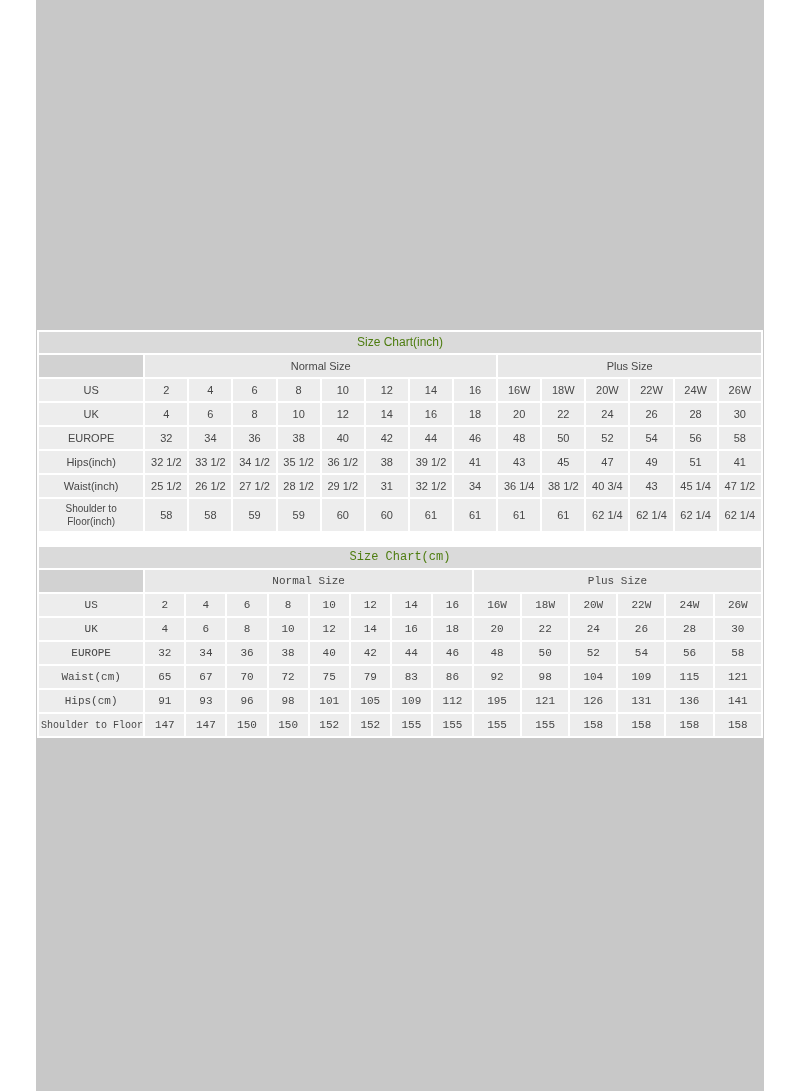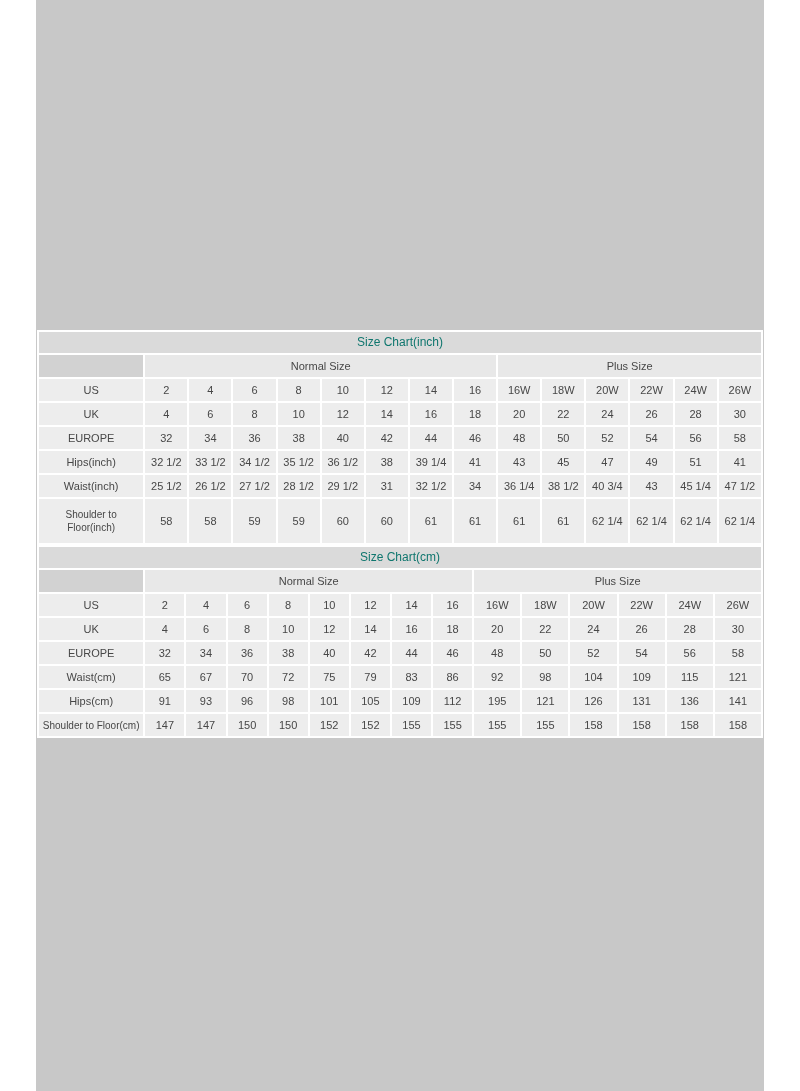--- a/index.html
+++ b/index.html
@@ -25,35 +25,35 @@
   }
   .charts{
     position:absolute;top:330px;left:1px;width:726px;
     background:var(--panel-bg);
   }
   table.size-chart{
     width:726px;table-layout:fixed;
     border-collapse:separate;border-spacing:2px;
     background:var(--panel-bg);
   }
-  table.size-chart + table.size-chart{}
+  table.size-chart + table.size-chart{margin-top:12px;font-family:Liberation Mono, monospace;}
   table.size-chart td{
     height:20px;text-align:center;vertical-align:middle;
     font-size:11px;line-height:13px;color:var(--text);
     padding:1px 2px;overflow:hidden;background:var(--cell-bg);
   }
   tr.title-row td{
-    background:var(--title-bg);font-size:12px;color:#0f766e;height:19px;
+    background:var(--title-bg);font-size:12px;color:#4d7c0f;height:19px;
   }
   tr.group-row td.corner{background:var(--label-bg);}
   tr.group-row td.grp{background:var(--group-bg);height:19px;}
   td.lbl{background:var(--label-bg);}
   td.lbl.small-label{font-size:10px;}
   td.lbl.one-line{white-space:nowrap;}
-  td.lbl.two-line{white-space:normal;padding:9px 2px;}
+  td.lbl.two-line{white-space:normal;padding:3px 2px;}
 </style>
 </head>
 <body>
 
 <div class="image-area">
   <div class="charts" id="charts">
       <table class="size-chart">
         <colgroup>
           <col style="width: 104px;">
           <col style="width: 42px;">
@@ -132,21 +132,21 @@
             <td class="val">58</td>
           </tr>
           <tr>
             <td class="lbl one-line">Hips(inch)</td>
             <td class="val">32 1/2</td>
             <td class="val">33 1/2</td>
             <td class="val">34 1/2</td>
             <td class="val">35 1/2</td>
             <td class="val">36 1/2</td>
             <td class="val">38</td>
-            <td class="val">39 1/4</td>
+            <td class="val">39 1/2</td>
             <td class="val">41</td>
             <td class="val">43</td>
             <td class="val">45</td>
             <td class="val">47</td>
             <td class="val">49</td>
             <td class="val">51</td>
             <td class="val">41</td>
           </tr>
           <tr>
             <td class="lbl one-line">Waist(inch)</td>

